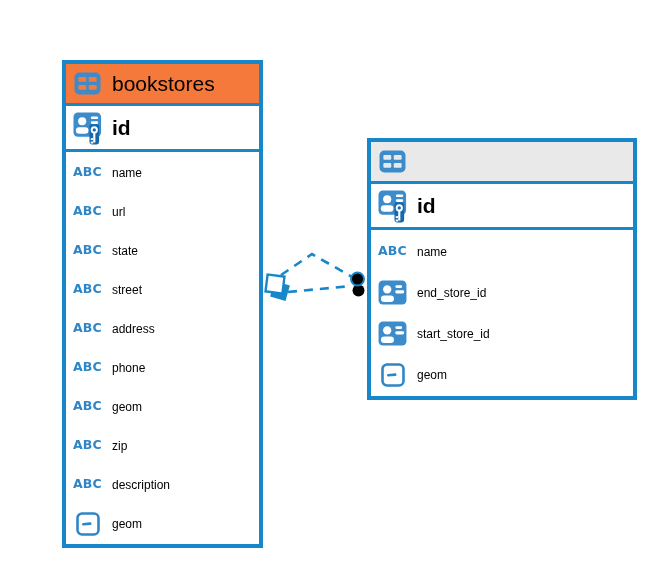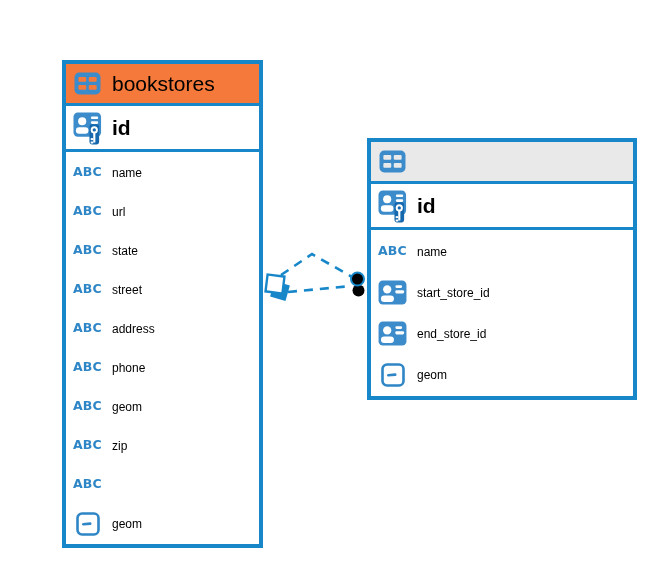--- a/index.html
+++ b/index.html
@@ -110,20 +110,21 @@
         <div class="col-row">
           <span class="col-icon abc">ABC</span>
           <span class="col-name">geom</span>
         </div>
         <div class="col-row">
           <span class="col-icon abc">ABC</span>
           <span class="col-name">zip</span>
         </div>
         <div class="col-row">
           <span class="col-icon abc">ABC</span>
+          <span class="col-name">description</span>
         </div>
         <div class="col-row">
           <span class="col-icon">
   <svg width="24" height="24" viewBox="0 0 24 24" aria-hidden="true">
     <rect class="outline-ic" x="1.5" y="1.5" width="21" height="21" rx="4.5"></rect>
     <rect class="outline-fill" x="6" y="10.6" width="9.5" height="2.7" rx="1.2" transform="rotate(-5 10.75 12)"></rect>
   </svg>
 </span>
           <span class="col-name">geom</span>
         </div>
@@ -169,33 +170,33 @@
         <div class="col-row">
           <span class="col-icon">
   <svg width="29" height="25" viewBox="0 0 30 26" aria-hidden="true">
     <rect class="badge" x="0.5" y="0.5" width="29" height="25" rx="4.5"></rect>
     <circle cx="9.5" cy="9.8" r="4.3" fill="#fff"></circle>
     <rect x="3" y="16" width="13.5" height="7" rx="3.4" fill="#fff"></rect>
     <rect x="18" y="5.5" width="7" height="2.8" rx="1.2" fill="#fff"></rect>
     <rect x="18" y="10.6" width="9" height="3.4" rx="1.2" fill="#fff"></rect>
   </svg>
 </span>
-          <span class="col-name">start_store_id</span>
+          <span class="col-name">end_store_id</span>
         </div>
         <div class="col-row">
           <span class="col-icon">
   <svg width="29" height="25" viewBox="0 0 30 26" aria-hidden="true">
     <rect class="badge" x="0.5" y="0.5" width="29" height="25" rx="4.5"></rect>
     <circle cx="9.5" cy="9.8" r="4.3" fill="#fff"></circle>
     <rect x="3" y="16" width="13.5" height="7" rx="3.4" fill="#fff"></rect>
     <rect x="18" y="5.5" width="7" height="2.8" rx="1.2" fill="#fff"></rect>
     <rect x="18" y="10.6" width="9" height="3.4" rx="1.2" fill="#fff"></rect>
   </svg>
 </span>
-          <span class="col-name">end_store_id</span>
+          <span class="col-name">start_store_id</span>
         </div>
         <div class="col-row">
           <span class="col-icon">
   <svg width="24" height="24" viewBox="0 0 24 24" aria-hidden="true">
     <rect class="outline-ic" x="1.5" y="1.5" width="21" height="21" rx="4.5"></rect>
     <rect class="outline-fill" x="6" y="10.6" width="9.5" height="2.7" rx="1.2" transform="rotate(-5 10.75 12)"></rect>
   </svg>
 </span>
           <span class="col-name">geom</span>
         </div>

